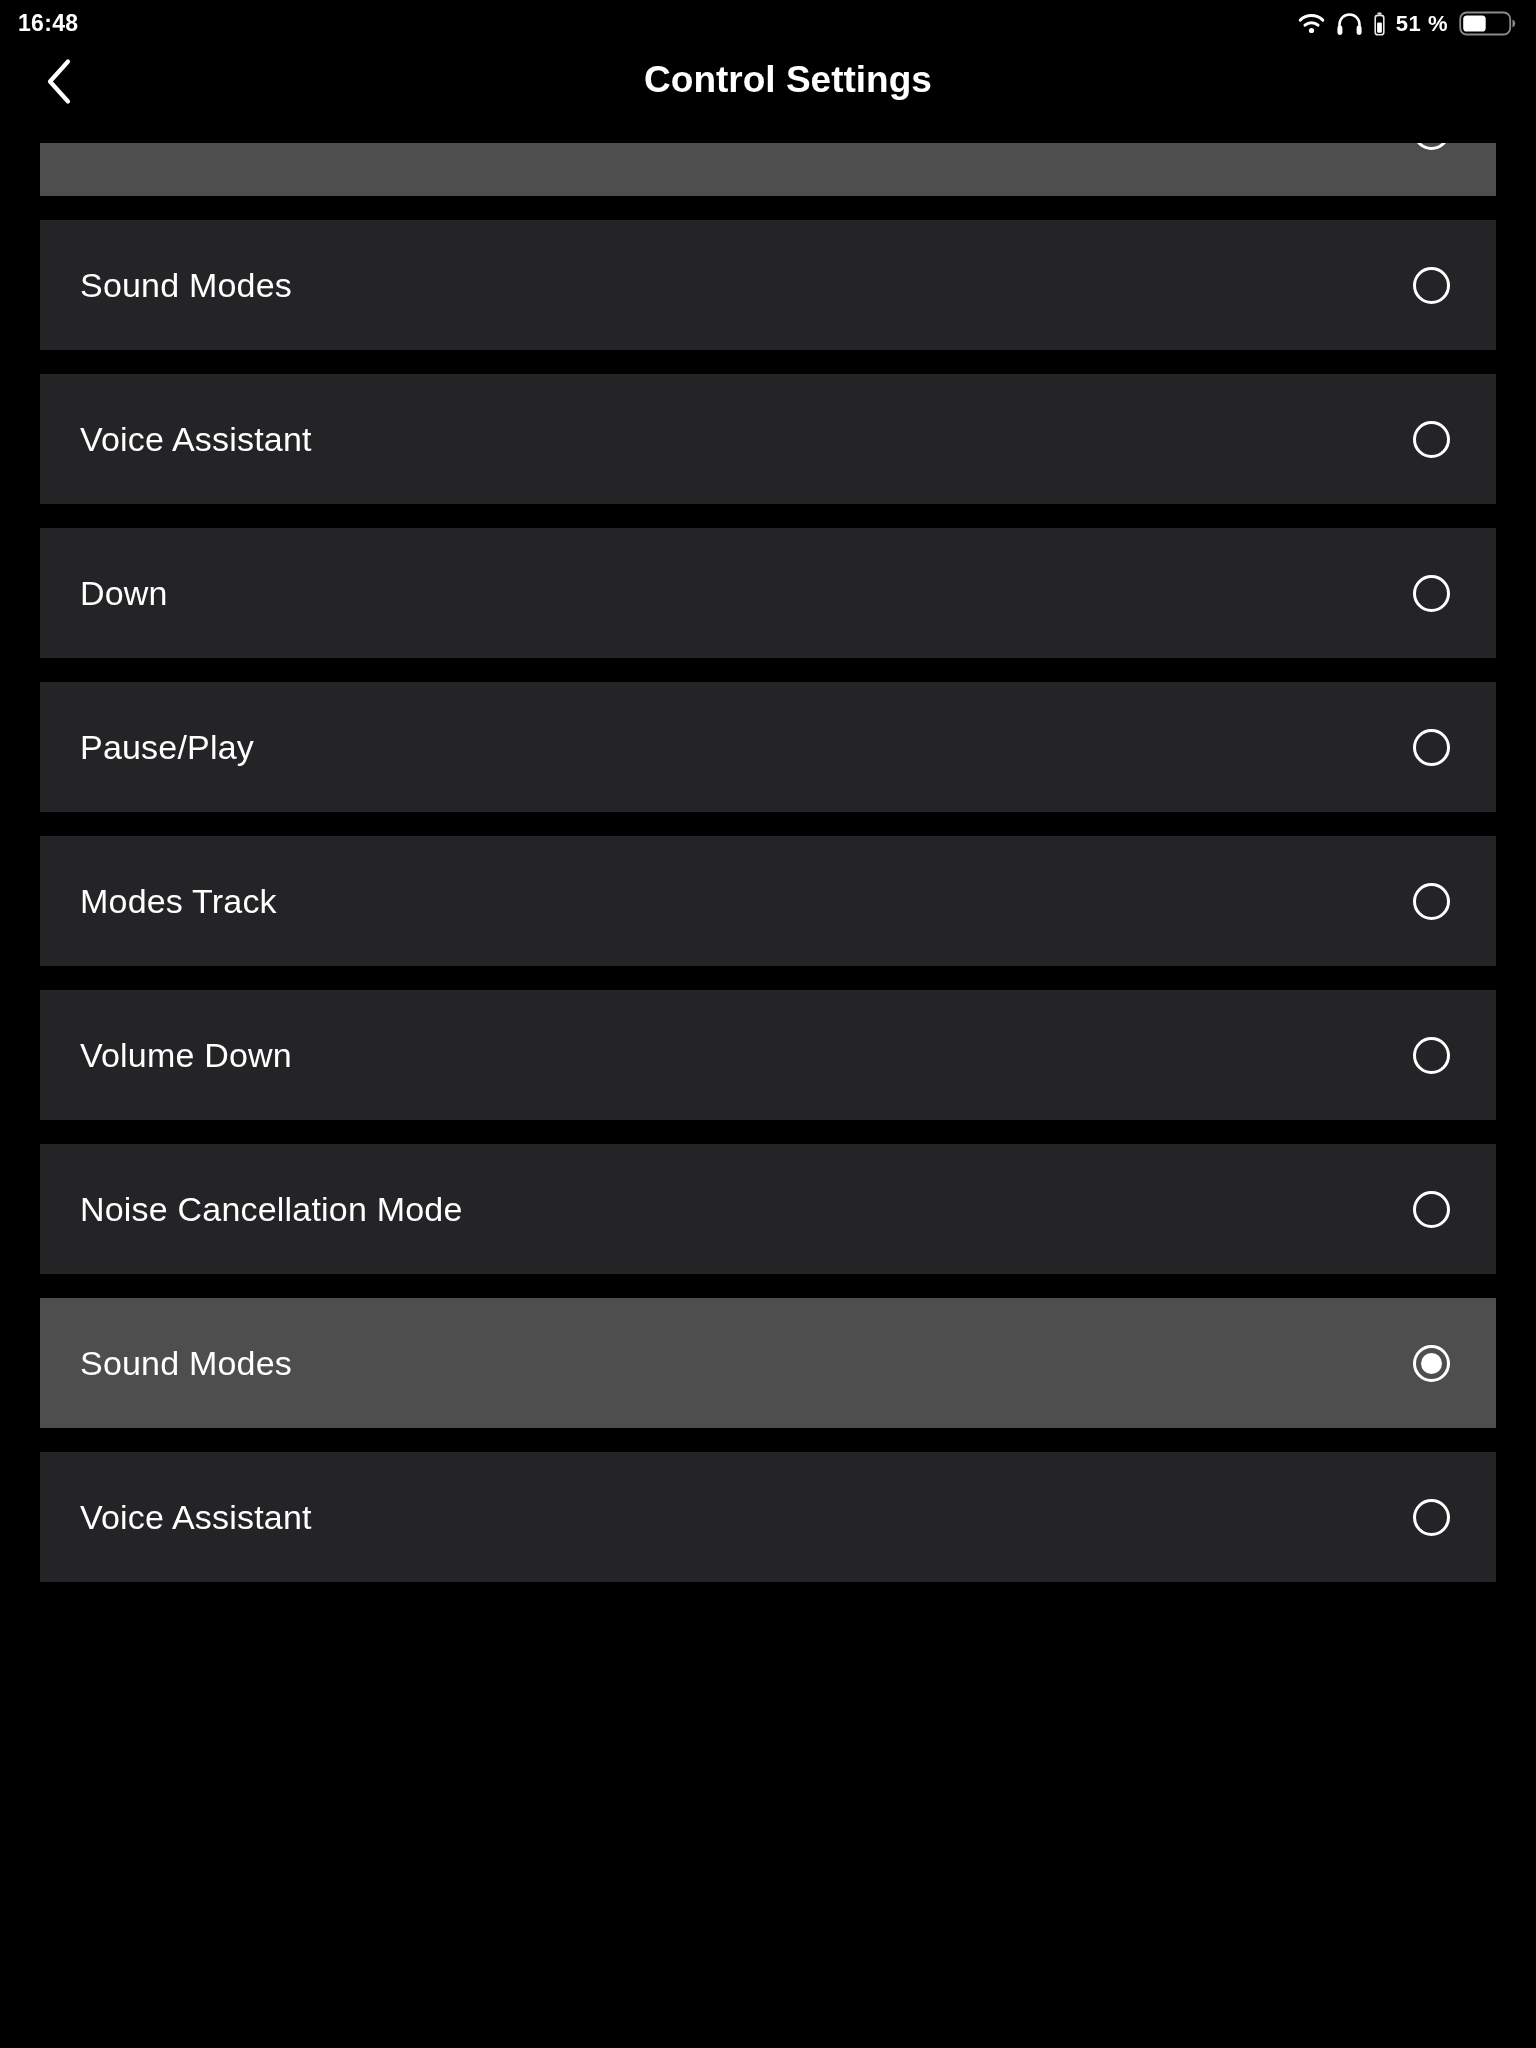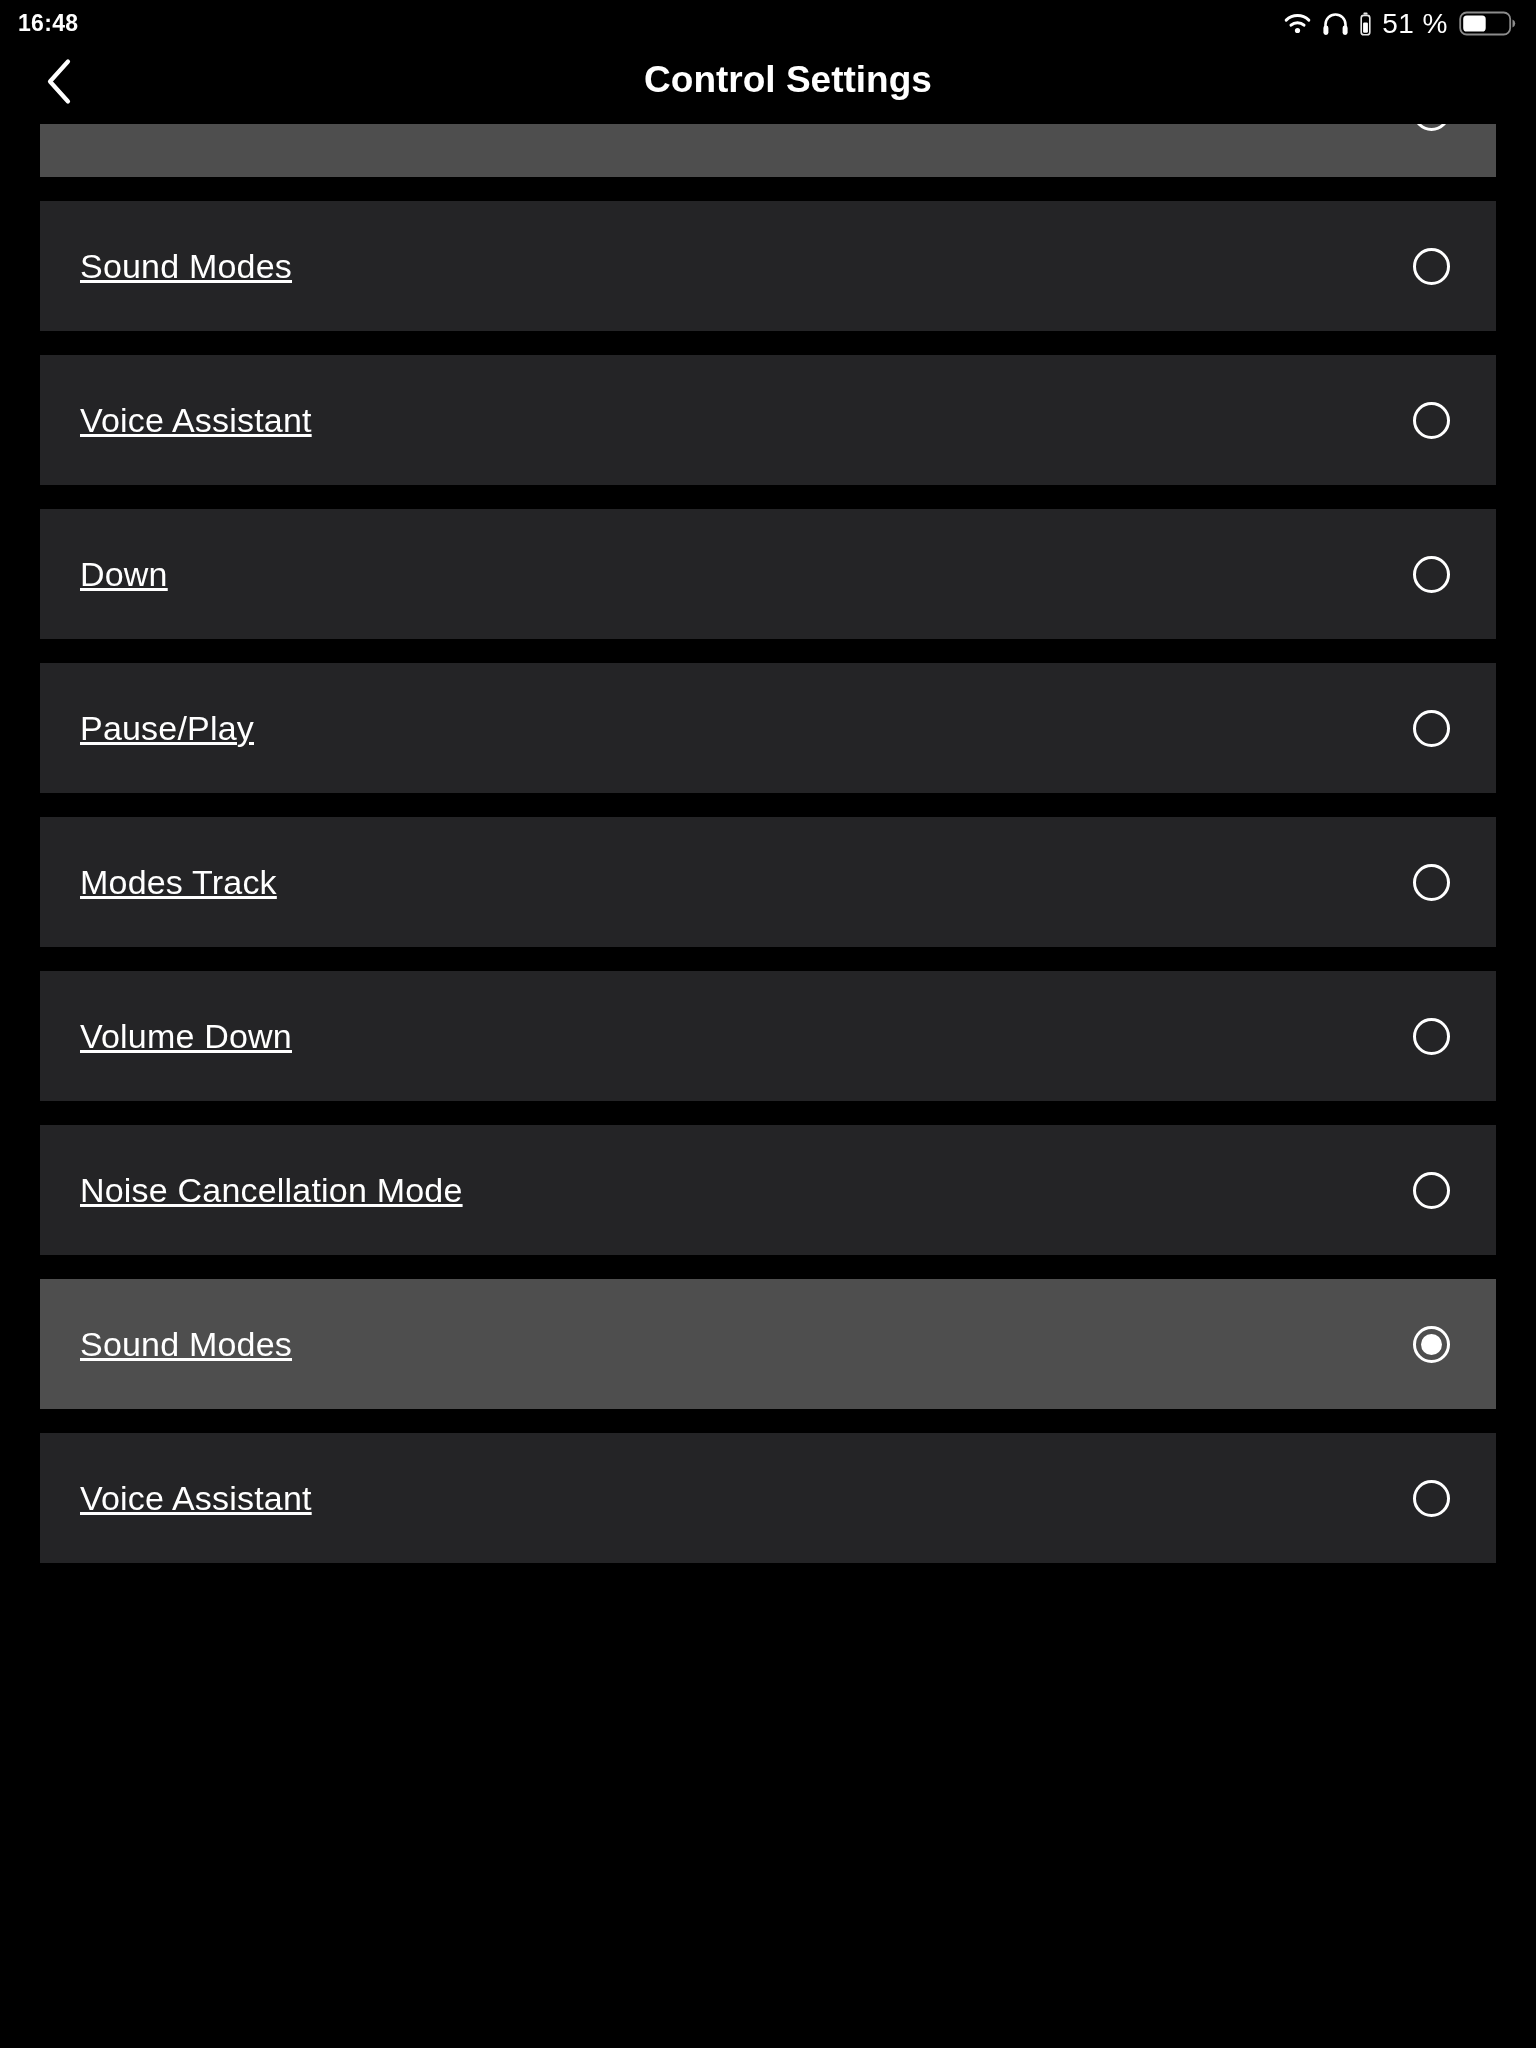--- a/index.html
+++ b/index.html
@@ -10,30 +10,30 @@
   }
   
   .status-bar{
     position:absolute;top:0;left:0;right:0;height:45px;
     display:flex;align-items:center;justify-content:space-between;
     padding:0 18px 0 18px;box-sizing:border-box;gap:48px;
   }
   .status-time{font-size:23px;font-weight:600;letter-spacing:.3px;padding-top:2px;}
   .status-right{display:flex;align-items:center;gap:11px;padding-top:2px;}
   .status-right svg{display:block;}
-  .status-pct{font-size:28px;font-weight:400;letter-spacing:.5px;}
+  .status-pct{font-size:22px;font-weight:700;letter-spacing:.5px;}
   
   .nav-header{position:absolute;top:50px;left:0;right:0;height:64px;}
   .nav-title{
     position:absolute;left:0;right:0;top:8px;text-align:center;
     font-size:37px;font-weight:700;line-height:44px;margin-left:40px;
   }
   .back-btn{position:absolute;left:44px;top:7px;width:30px;height:50px;cursor:pointer;}
   
-  .content{position:absolute;top:124px;left:40px;right:40px;text-decoration:underline;}
+  .content{position:absolute;top:143px;left:40px;right:40px;}
   .row{
     height:130px;border-radius:0;background:#242426;
     display:flex;align-items:center;justify-content:space-between;
     padding:0 46px 0 40px;box-sizing:border-box;
     margin-bottom:24px;cursor:pointer;
   }
   .row.selected-bg{background:#4e4e4e;}
   .row-label{font-size:34px;font-weight:400;color:#fff;letter-spacing:.2px;}
   .radio{
     width:37px;height:37px;box-sizing:border-box;flex:none;

